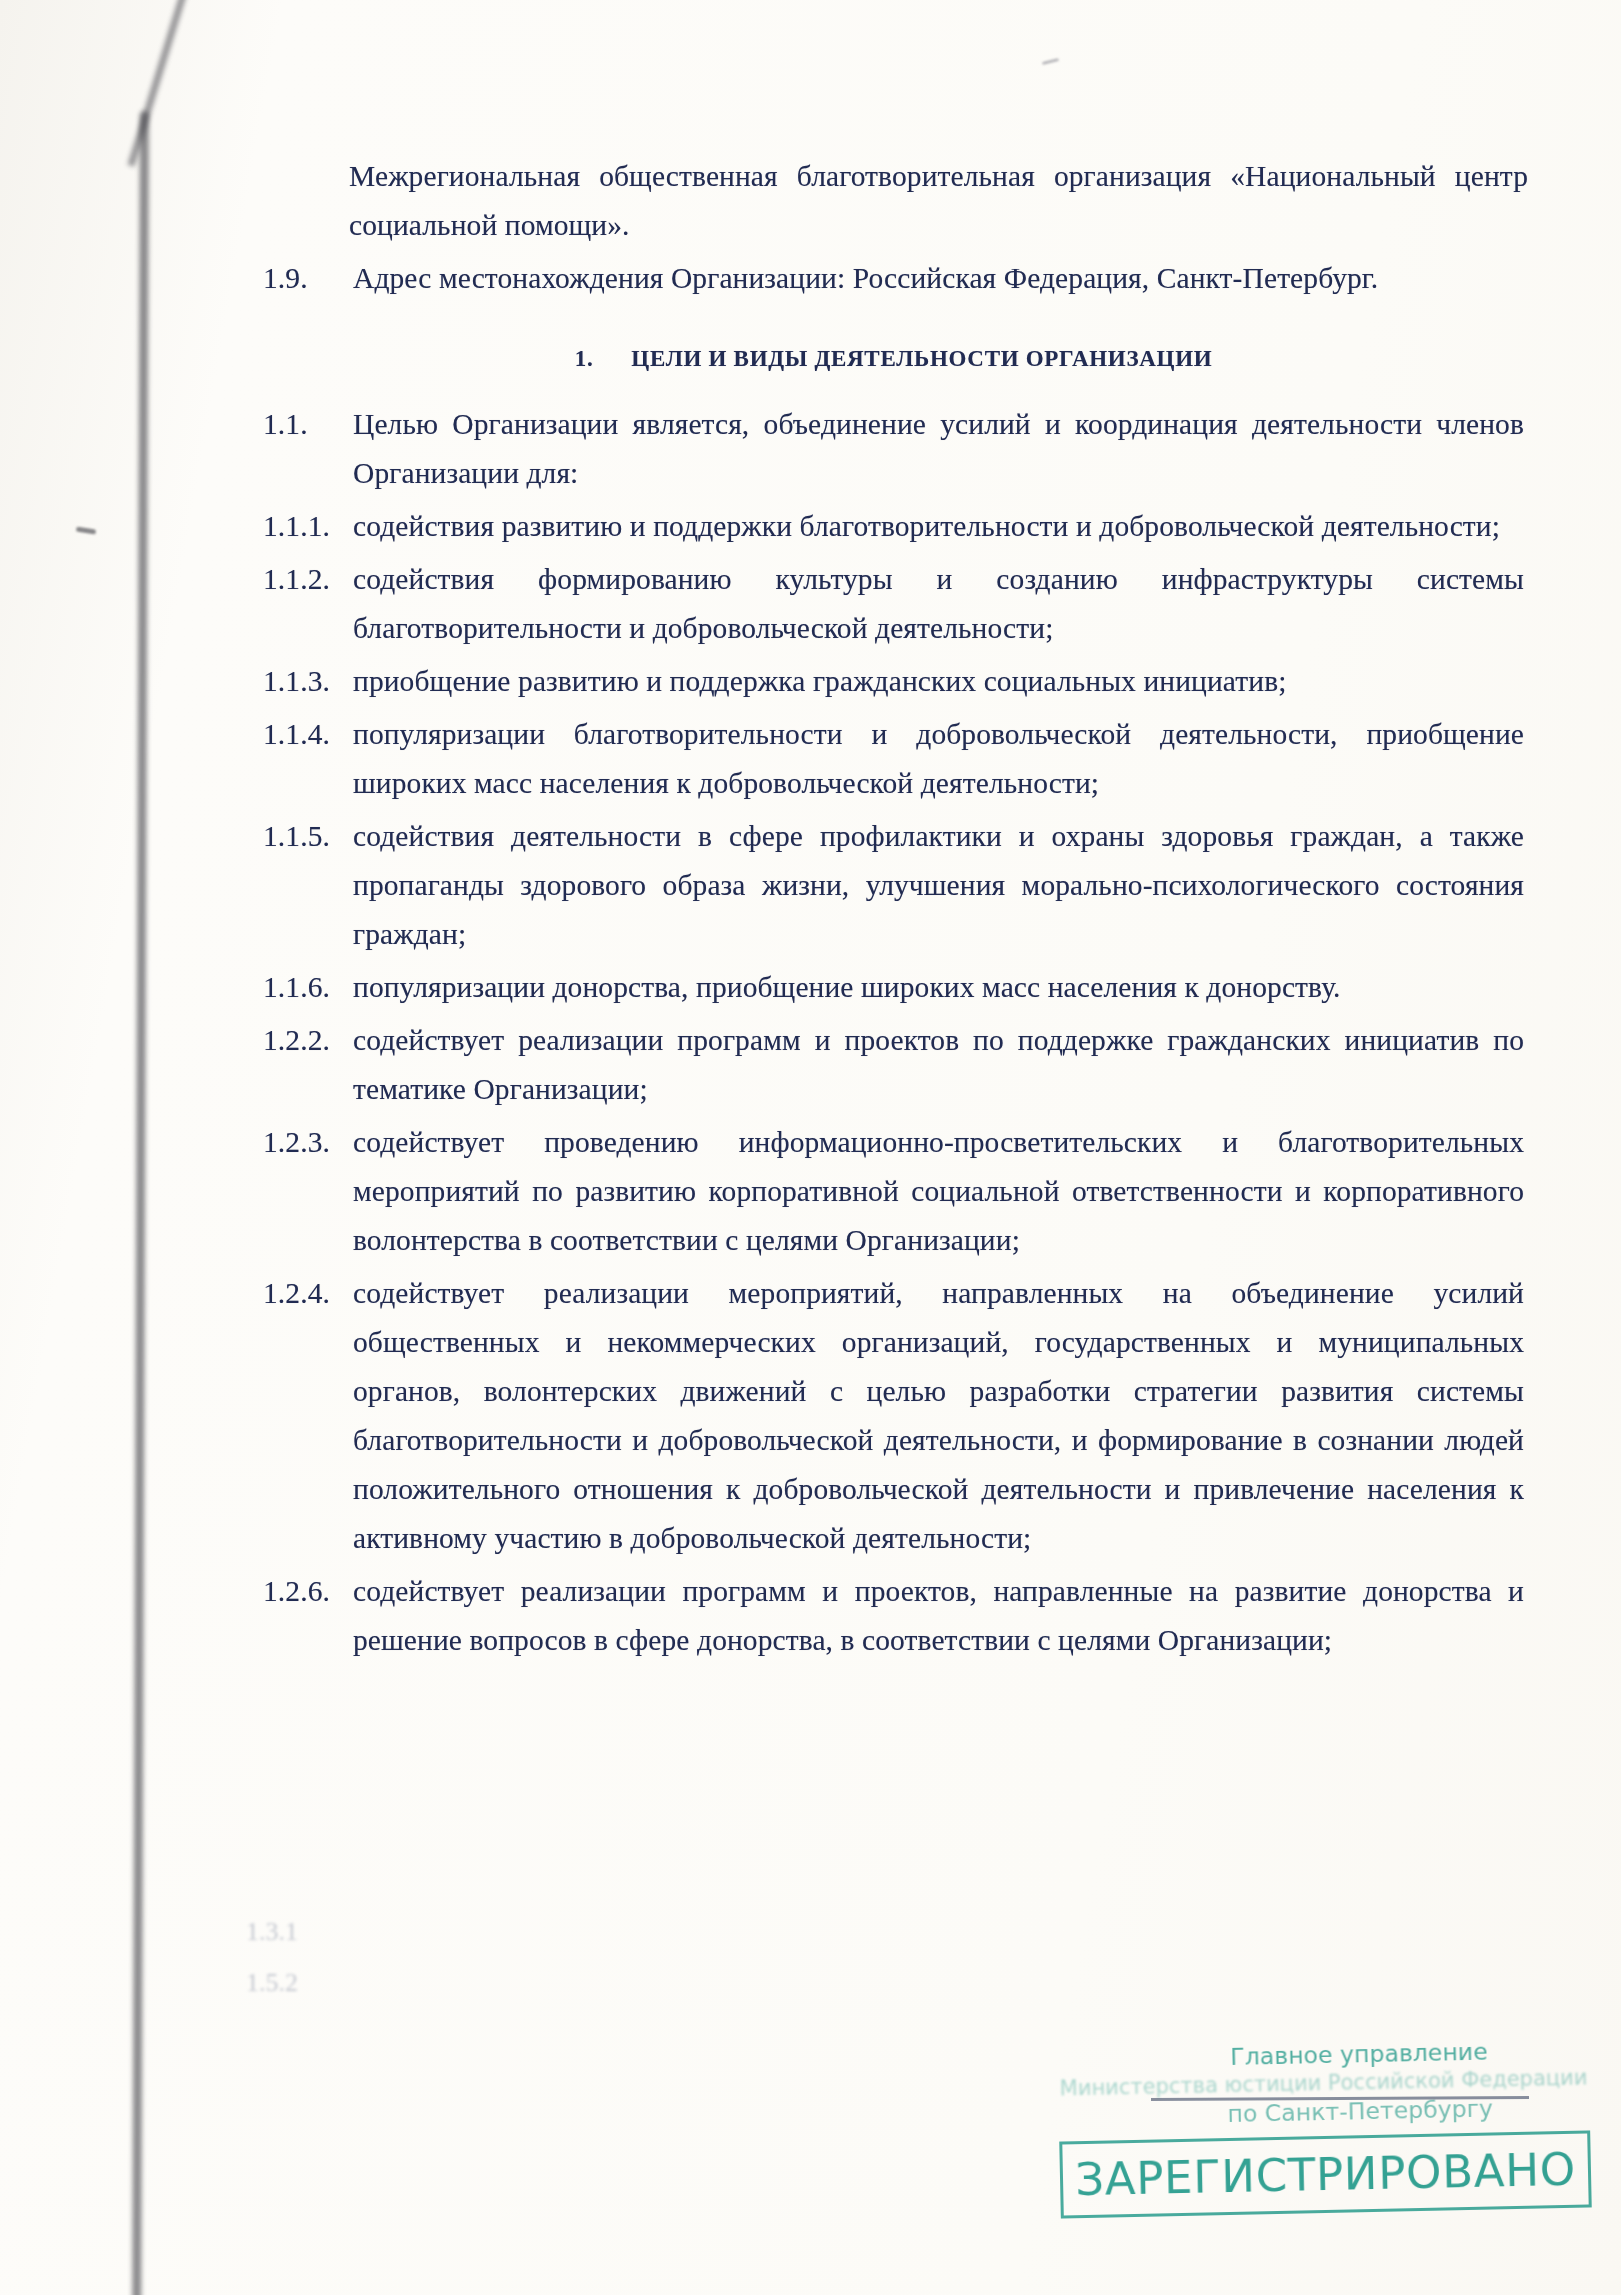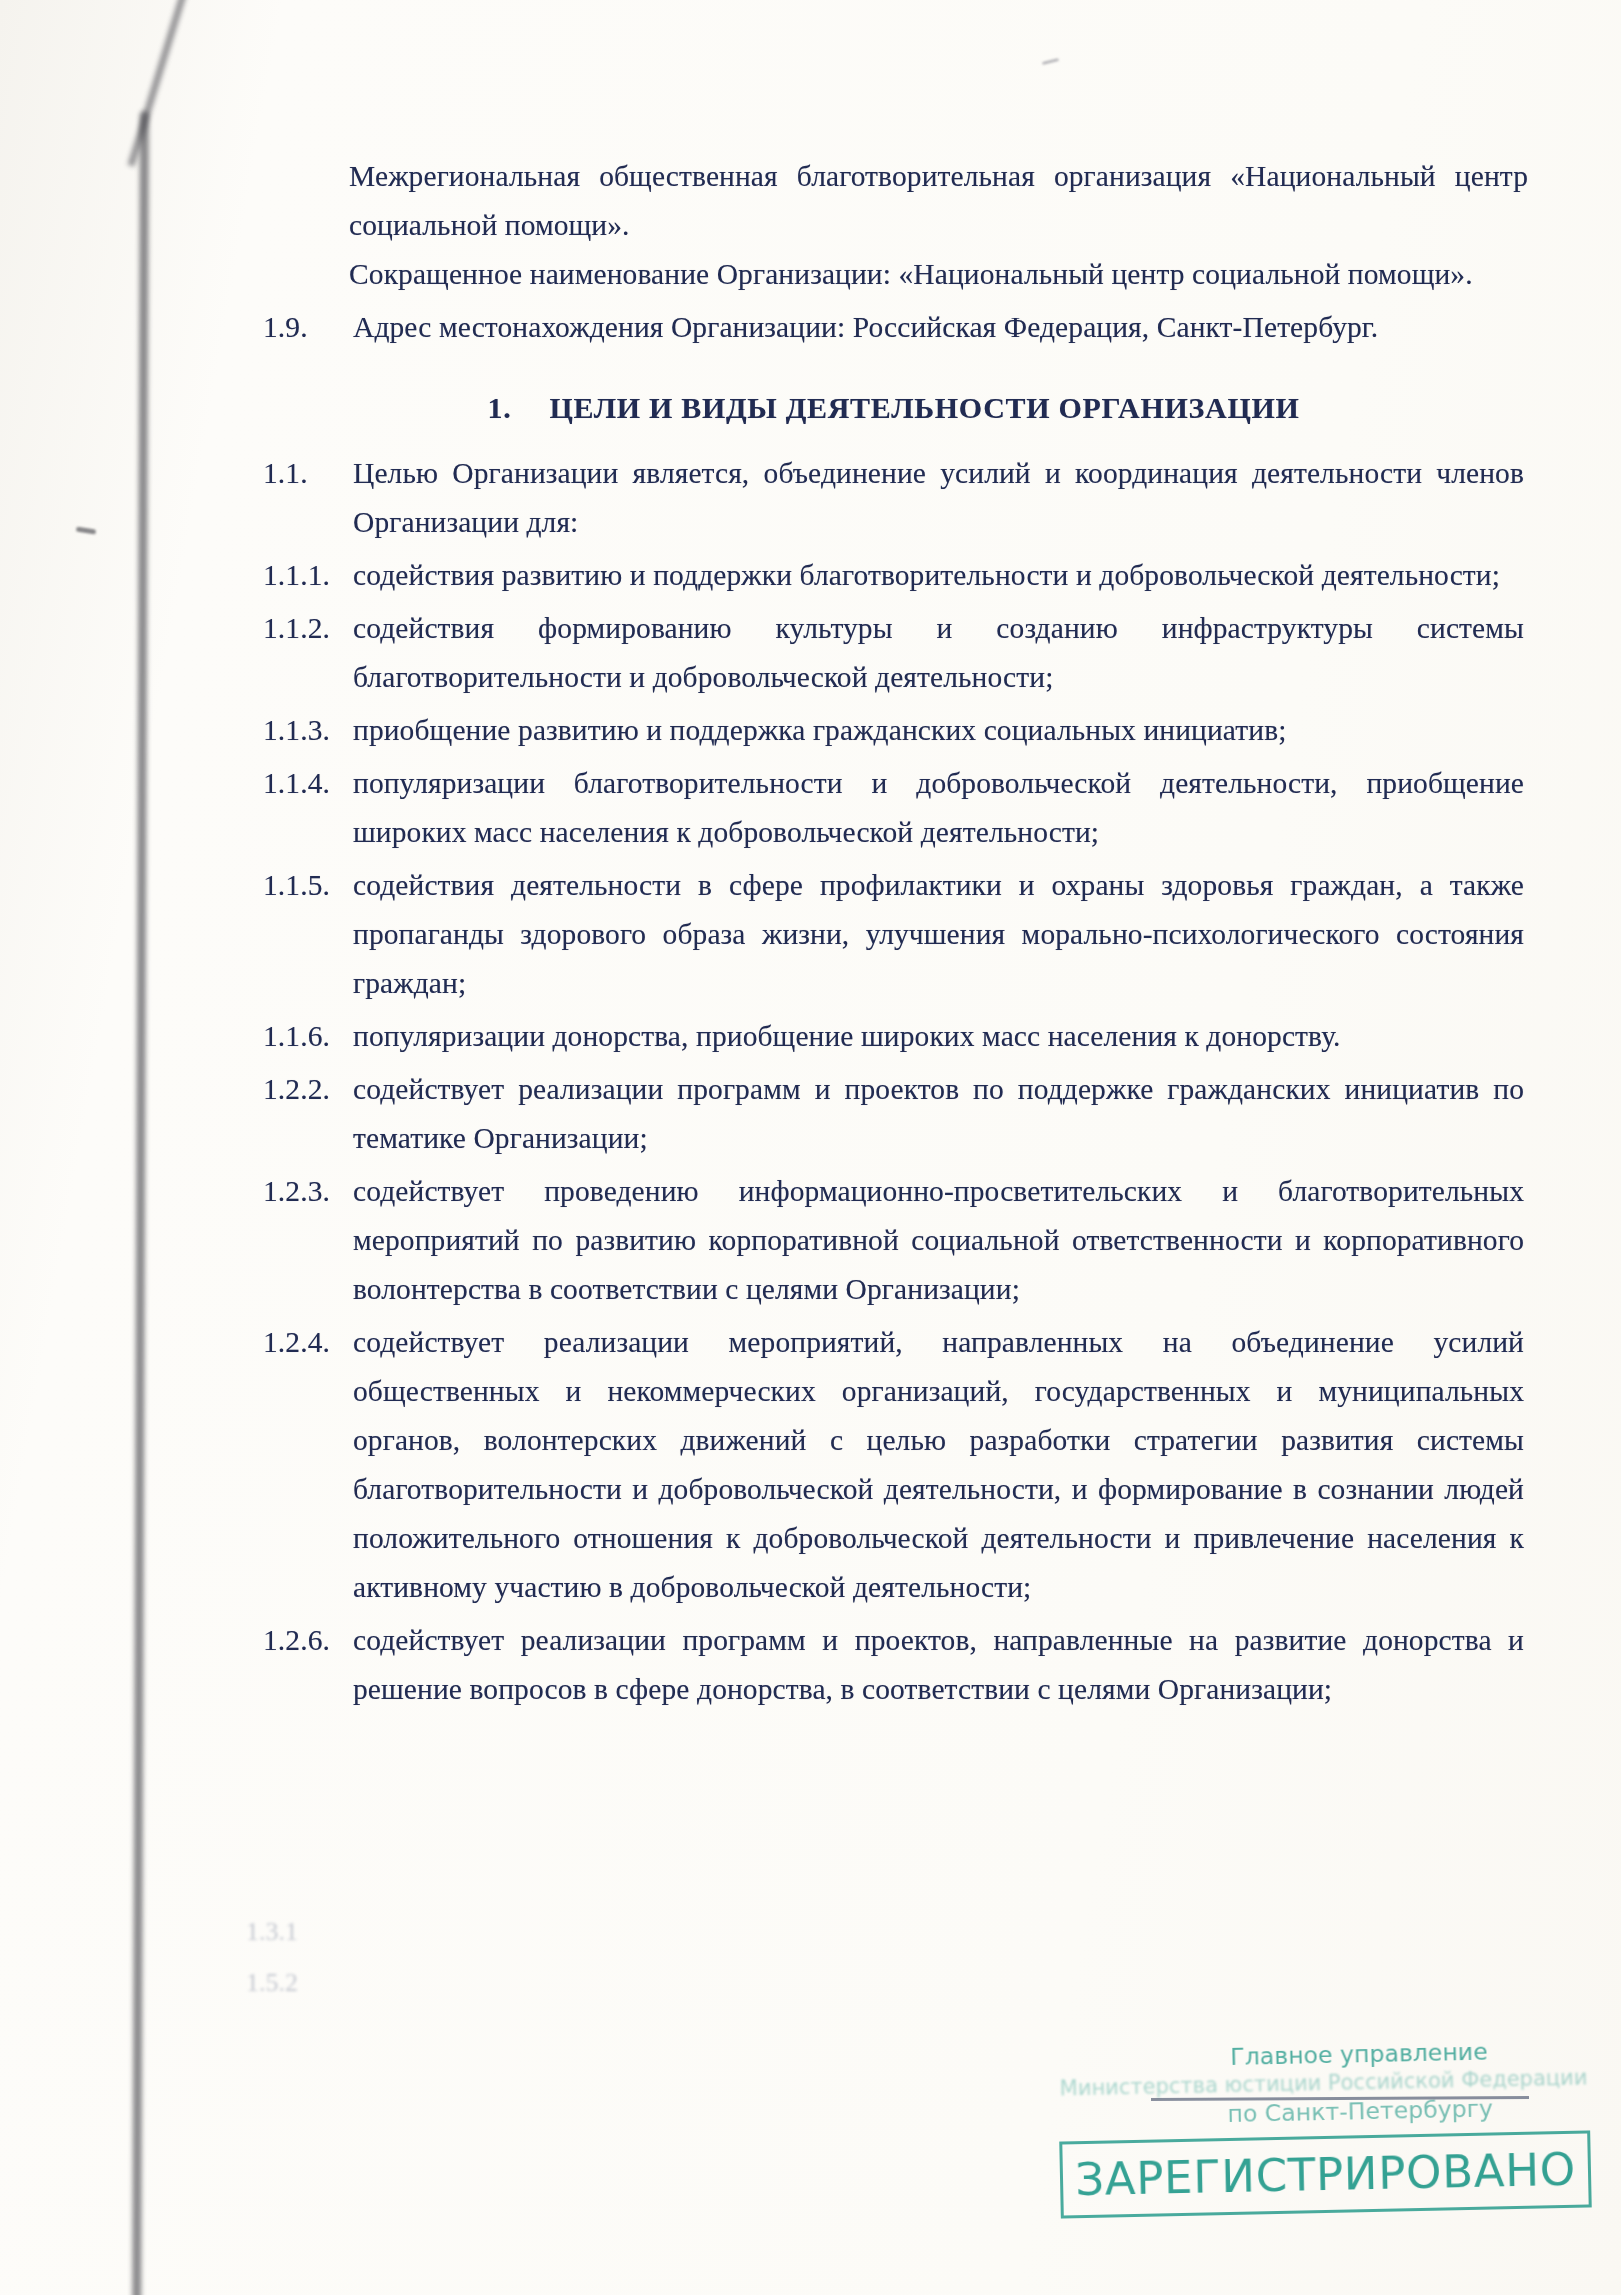--- a/index.html
+++ b/index.html
@@ -45,21 +45,21 @@
     position: absolute; left: 259px; top: 152px; width: 1269px;
     font-size: 29.5px; line-height: 49px; letter-spacing: 0.1px;
     text-shadow: 0 0 0.7px rgba(33, 42, 80, .35);
   }
   .intro { margin: 0; padding-left: 90px; text-align: justify; }
   .item { display: flex; margin: 4px; }
   .item .num { flex: 0 0 90px; }
   .item .body { flex: 1 1 auto; text-align: justify; }
   .heading {
     margin: 31px 0 17px 0; text-align: center;
-    font-size: 30px; font-weight: 700; letter-spacing: 0.7px; line-height: 49px;
+    font-size: 23px; font-weight: 700; letter-spacing: 0.7px; line-height: 49px;
   }
   .heading .hnum { margin-right: 38px; }
 
   
   .ghost {
     position: absolute; left: 246px; font-size: 26px; color: #6a7590;
     opacity: .38; filter: blur(1.4px);
   }
   .ghost.g1 { top: 1917px; }
   .ghost.g2 { top: 1968px; }
@@ -100,21 +100,20 @@
 <div class="page">
 
   <div class="scan-edge"></div>
   <div class="corner-fold"></div>
   <div class="speck1"></div>
   <div class="speck2"></div>
 
   <div class="content">
 
     <p class="intro">Межрегиональная общественная благотворительная организация «Национальный центр социальной помощи».</p>
-    <p class="intro">Сокращенное наименование Организации: «Национальный центр социальной помощи».</p>
 
     <div class="item">
       <span class="num">1.9.</span>
       <span class="body">Адрес местонахождения Организации: Российская Федерация, Санкт-Петербург.</span>
     </div>
 
     <h2 class="heading">
       <span class="hnum">1.</span><span>ЦЕЛИ И ВИДЫ ДЕЯТЕЛЬНОСТИ ОРГАНИЗАЦИИ</span>
     </h2>
 

